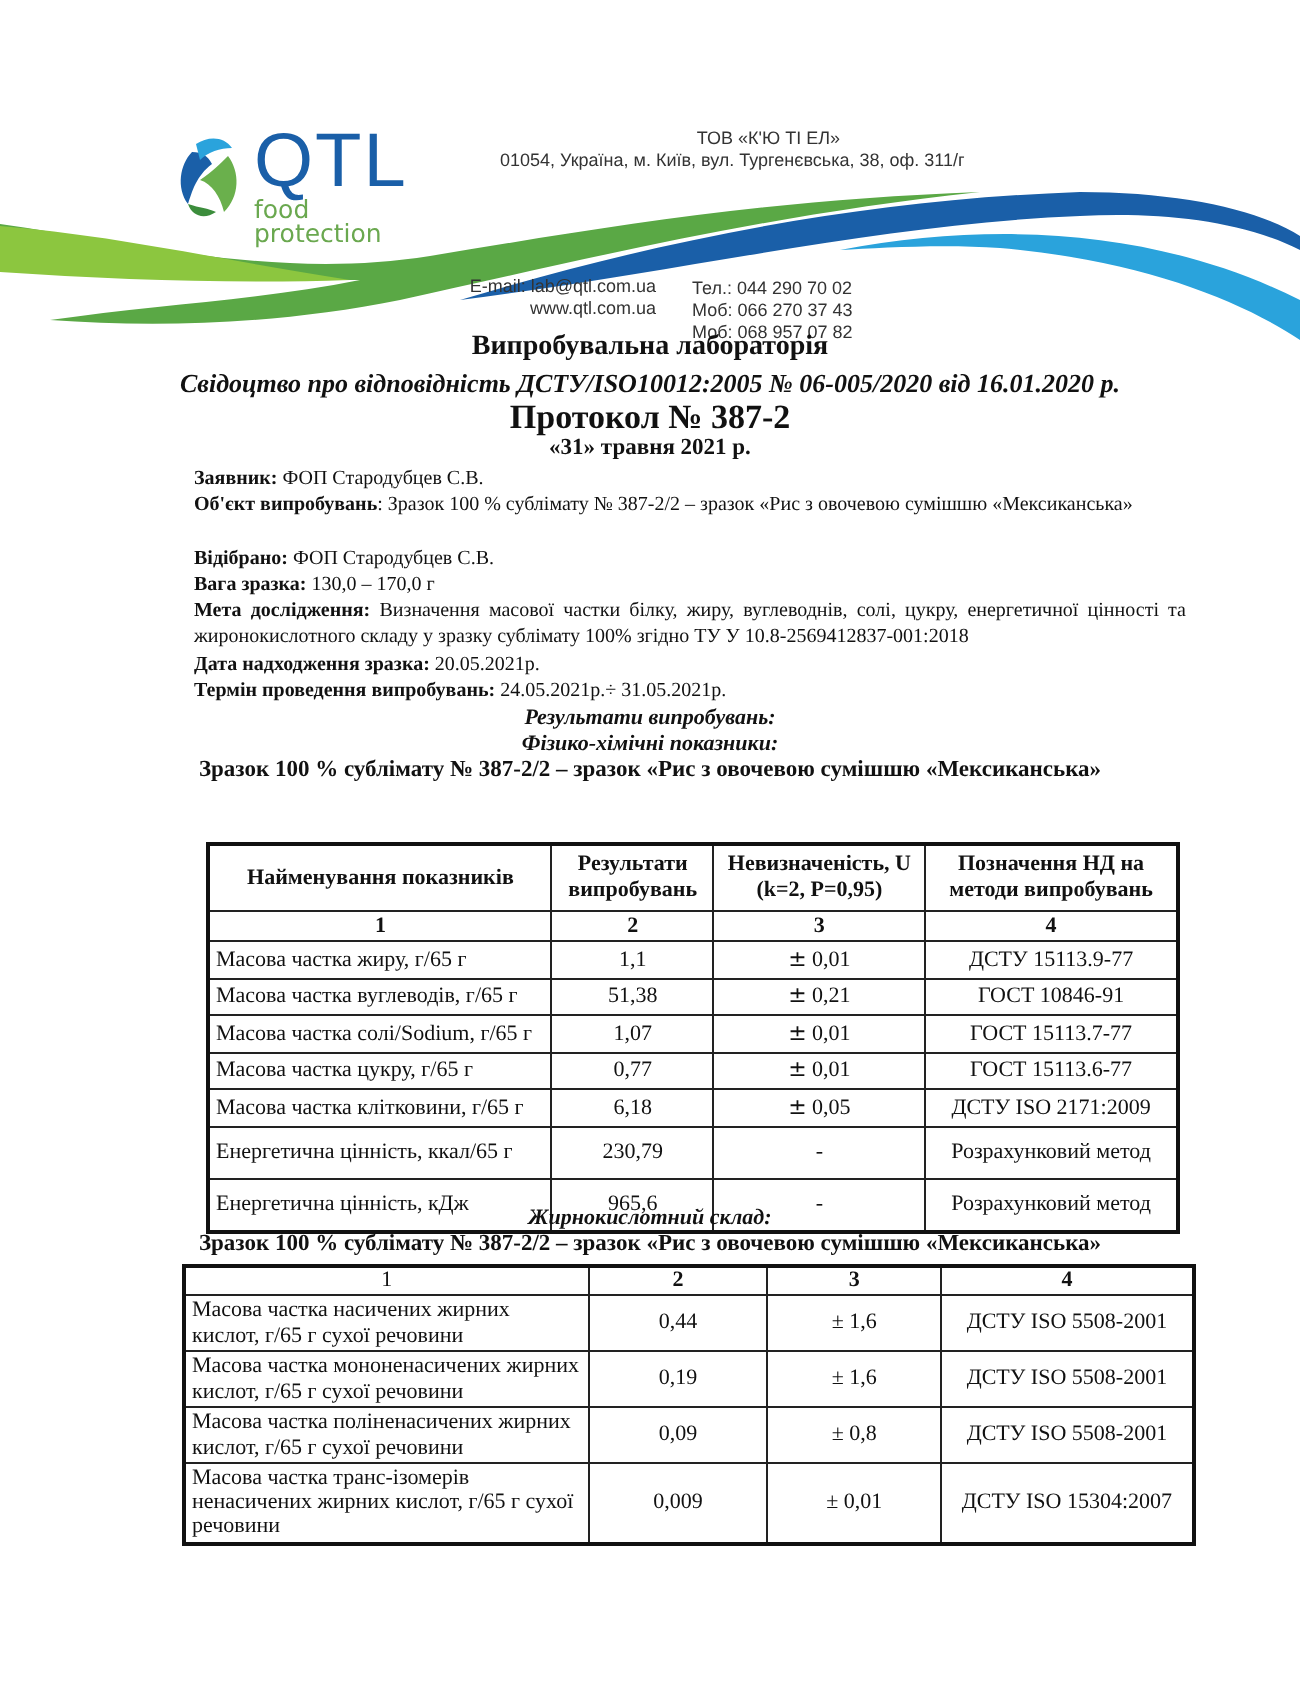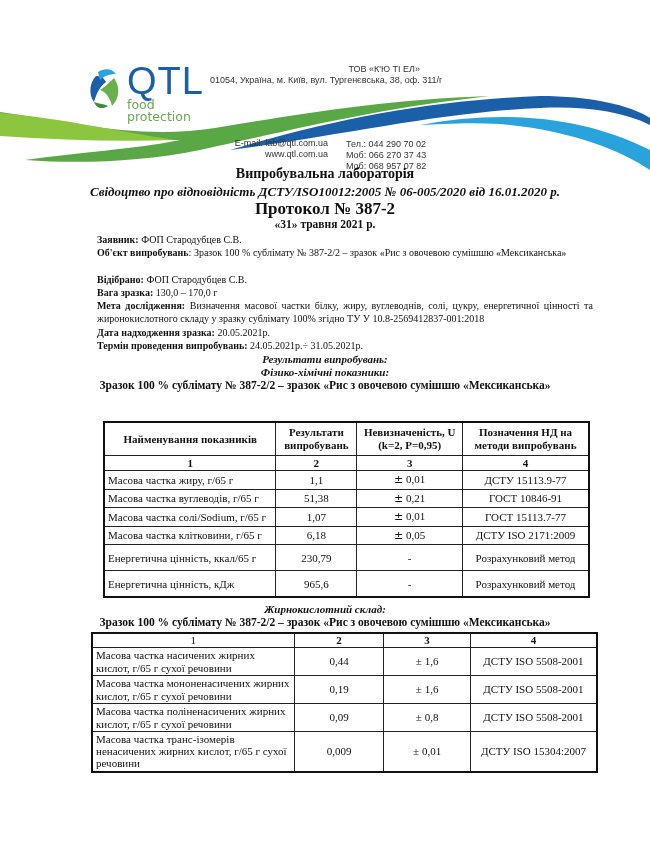--- a/index.html
+++ b/index.html
@@ -65,21 +65,21 @@
       <path d="M10,26 C4,30 -2,28 -4,22 C2,24 6,24 10,26 Z" fill="#3c8d3c"></path>
     </g>
   </svg>
   <div class="logo-text-qtl">QTL</div>
   <div class="logo-food">
     <div>food</div>
     <div>protection</div>
   </div>
   <div class="addr" style="left:210px; right:auto; width:210px;">
     <div>ТОВ «К'Ю ТІ ЕЛ»</div>
-    <div style="white-space:nowrap;">01054, Україна, м. Київ, вул. Тургенєвська, 38, оф. 311/г</div>
+    <div style="white-space:nowrap;margin-left:40px;">01054, Україна, м. Київ, вул. Тургенєвська, 38, оф. 311/г</div>
   </div>
   <div class="contact-left">
     <div>E-mail: lab@qtl.com.ua</div>
     <div>www.qtl.com.ua</div>
   </div>
   <div class="contact-right">
     <div>Тел.: 044 290 70 02</div>
     <div>Моб: 066 270 37 43</div>
     <div>Моб: 068 957 07 82</div>
   </div>
@@ -148,20 +148,26 @@
     <td class="c"><span class="pm">±</span> <span>0,21</span></td>
     <td class="c">ГОСТ 10846-91</td>
   </tr>
   <tr>
     <td>Масова частка солі/Sodium, г/65 г</td>
     <td class="c">1,07</td>
     <td class="c"><span class="pm">±</span> <span>0,01</span></td>
     <td class="c">ГОСТ 15113.7-77</td>
   </tr>
   <tr>
+    <td>Масова частка цукру, г/65 г</td>
+    <td class="c">0,77</td>
+    <td class="c"><span class="pm">±</span> <span>0,01</span></td>
+    <td class="c">ГОСТ 15113.6-77</td>
+  </tr>
+  <tr>
     <td>Масова частка клітковини, г/65 г</td>
     <td class="c">6,18</td>
     <td class="c"><span class="pm">±</span> <span>0,05</span></td>
     <td class="c">ДСТУ ISO 2171:2009</td>
   </tr>
   <tr class="tall">
     <td>Енергетична цінність, ккал/65 г</td>
     <td class="c">230,79</td>
     <td class="c">-</td>
     <td class="c">Розрахунковий метод</td>

